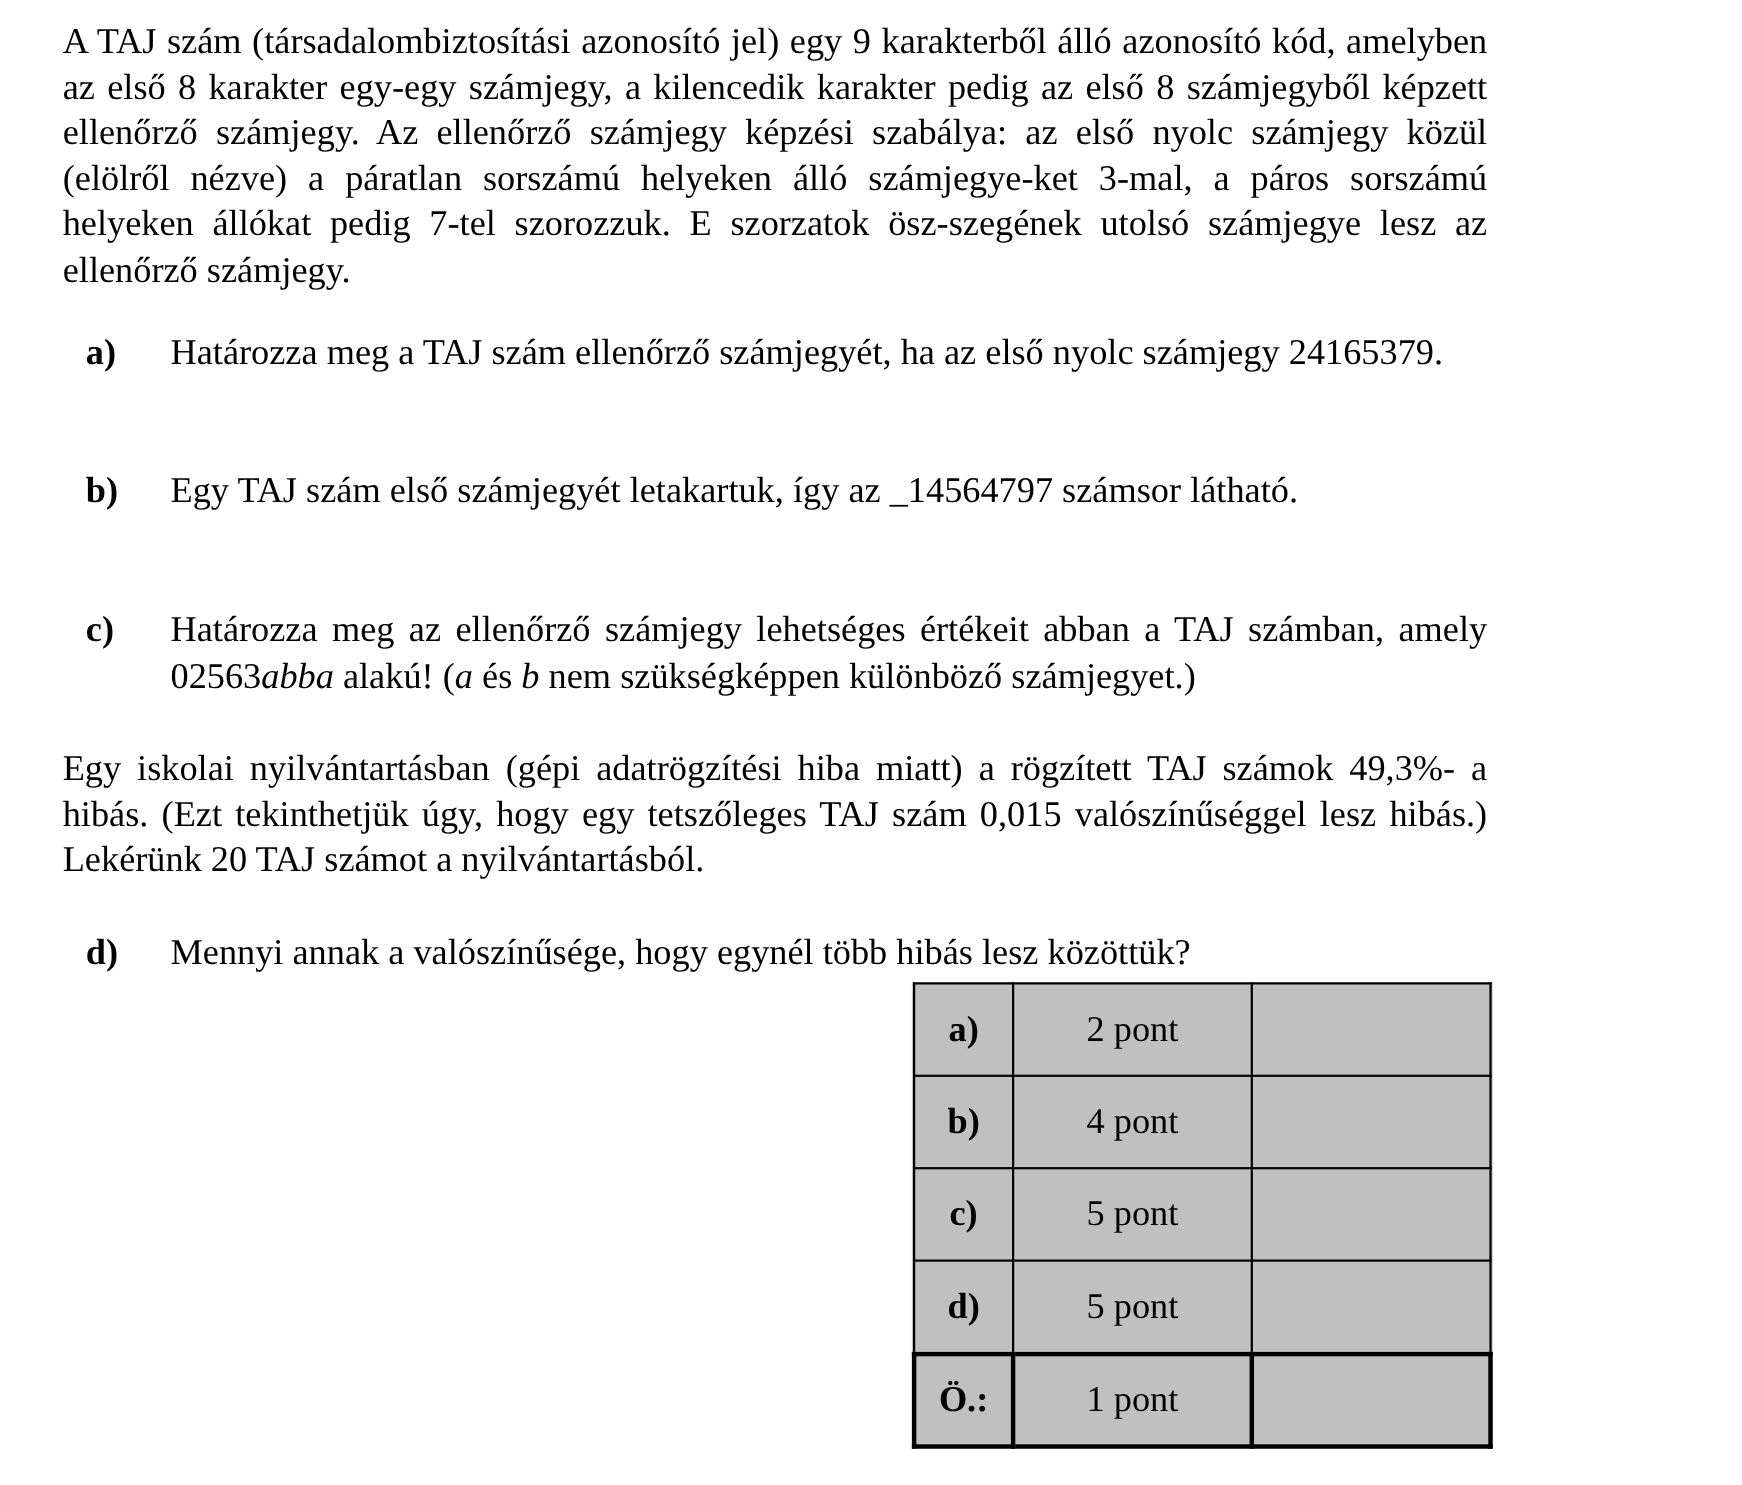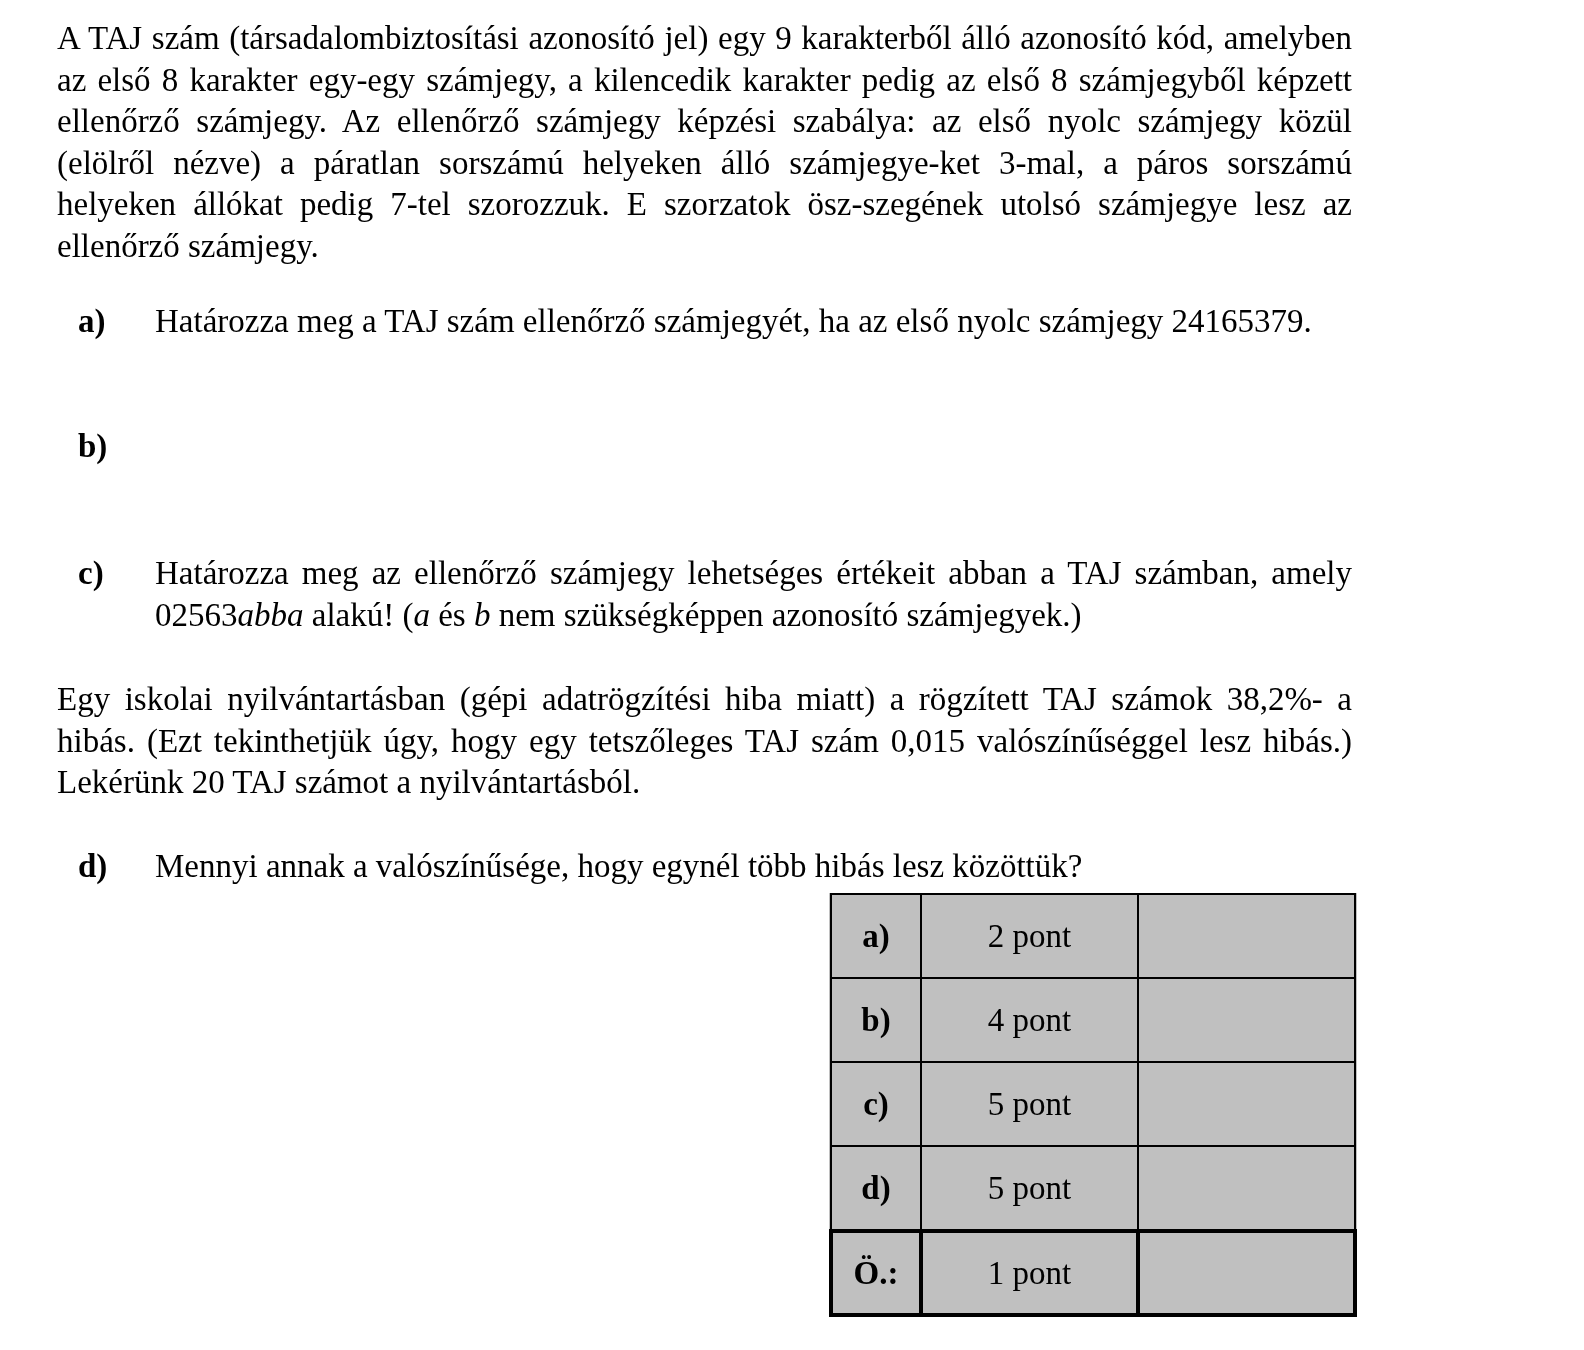--- a/index.html
+++ b/index.html
@@ -58,33 +58,34 @@
   <span class="lbl">a)</span>
   <div class="txt">
     <span>Határozza meg a TAJ szám ellenőrző számjegyét, ha az első nyolc számjegy</span>
     <span>24165379.</span>
   </div>
 </div>
 
 <div class="task" id="task-b">
   <span class="lbl">b)</span>
   <div class="txt nojust">
+    <div>Egy TAJ szám első számjegyét letakartuk, így az _14564797 számsor látható.</div>
   </div>
 </div>
 
 <div class="task" id="task-c">
   <span class="lbl">c)</span>
   <div class="txt">
     <span>Határozza meg az ellenőrző számjegy lehetséges értékeit abban a TAJ számban,</span>
-    <span><span>amely 02563</span><i>abba</i><span> alakú! (</span><i>a</i><span> és </span><i>b</i><span> nem szükségképpen azonosító számjegyek.)</span></span>
+    <span><span>amely 02563</span><i>abba</i><span> alakú! (</span><i>a</i><span> és </span><i>b</i><span> nem szükségképpen különböző számjegyet.)</span></span>
   </div>
 </div>
 
 <p class="para" id="stats">
-  <span>Egy iskolai nyilvántartásban (gépi adatrögzítési hiba miatt) a rögzített TAJ számok 38,2%-</span>
+  <span>Egy iskolai nyilvántartásban (gépi adatrögzítési hiba miatt) a rögzített TAJ számok 49,3%-</span>
   <span>a hibás. (Ezt tekinthetjük úgy, hogy egy tetszőleges TAJ szám 0,015 valószínűséggel lesz</span>
   <span>hibás.) Lekérünk 20 TAJ számot a nyilvántartásból.</span>
 </p>
 
 <div class="task" id="task-d">
   <span class="lbl">d)</span>
   <div class="txt nojust">Mennyi annak a valószínűsége, hogy egynél több hibás lesz közöttük?</div>
 </div>
 
 <table class="score">

